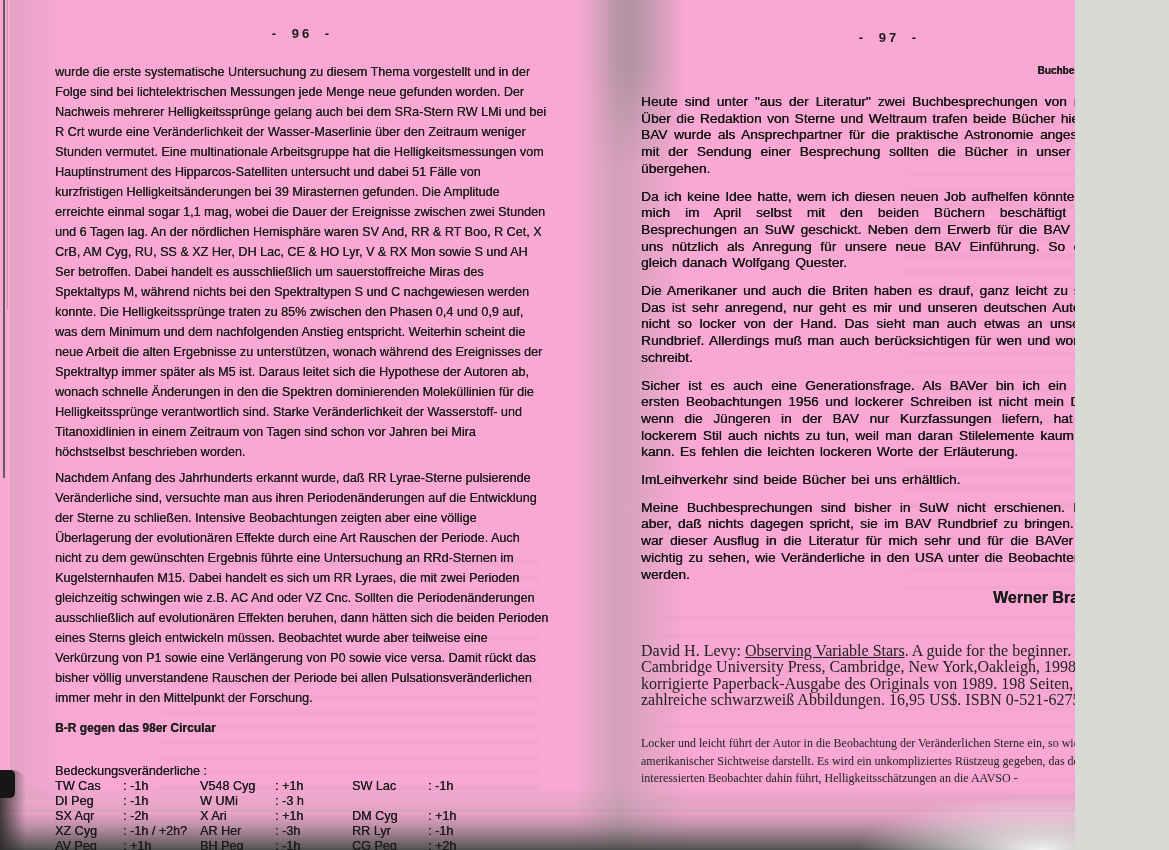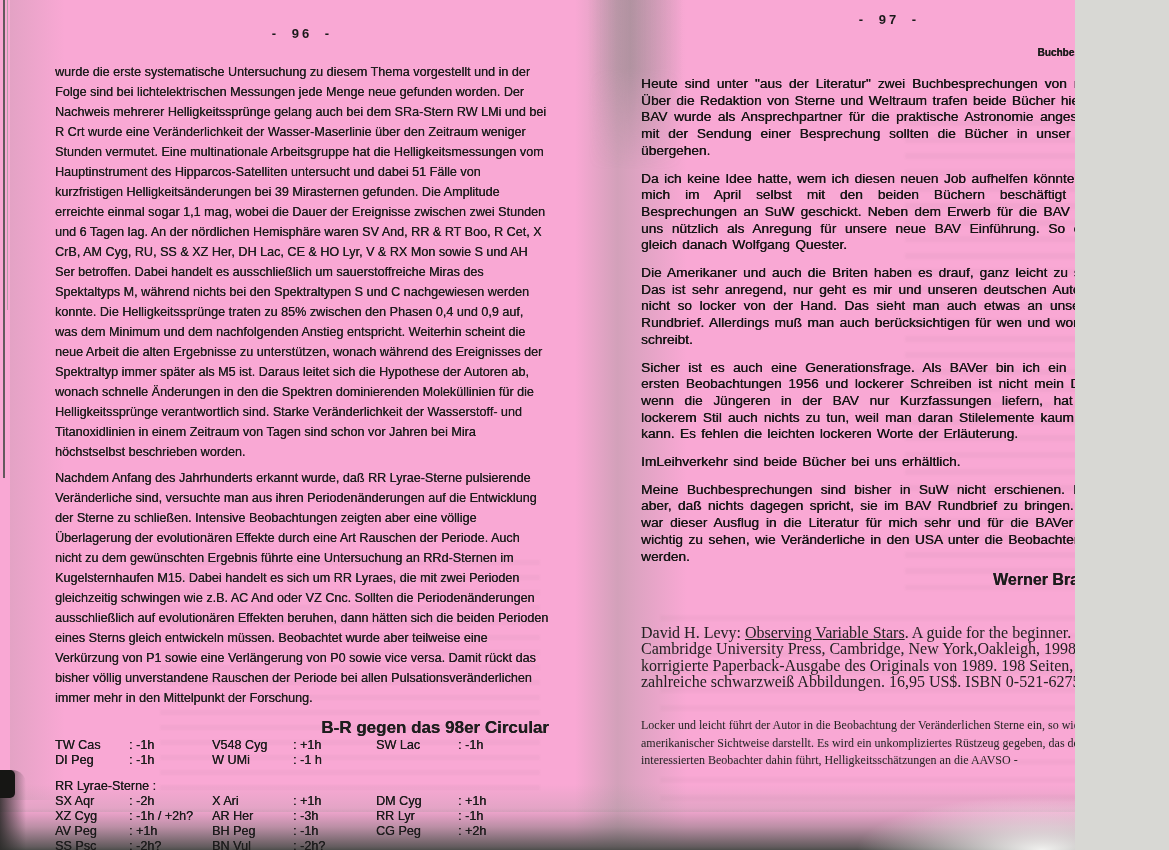--- a/index.html
+++ b/index.html
@@ -40,31 +40,31 @@
               background-image:repeating-linear-gradient(180deg, rgba(80,80,78,.06) 0px, rgba(80,80,78,.06) 6px, rgba(0,0,0,0) 6px, rgba(0,0,0,0) 18px); }
   .ghost.g3 { left:160px; top:560px;  width:380px; height:235px;
               background-image:repeating-linear-gradient(180deg, rgba(80,80,78,.065) 0px, rgba(80,80,78,.065) 5px, rgba(0,0,0,0) 5px, rgba(0,0,0,0) 15px); }
 
   
   .page-left { position:absolute; left:55px; top:26px; width:494px; }
   .pagenum { text-align:center; font-size:13px; font-weight:bold; letter-spacing:3px; word-spacing:6px; color:#1a1a1a; }
   .lp-body { font-size:12.6px; line-height:20px; text-align:left; color:#1e1e1e; text-shadow:.2px 0 0 currentColor; }
   .lp-body p { margin:0; }
   .lp-para1 { margin-top:21px !important; margin-bottom:6px !important; }
-  .lp-table-title { text-align:right; font-weight:bold; font-size:17px; margin-top:10px !important; }
+  .lp-table-title { text-align:left; font-weight:bold; font-size:12px; margin-top:10px !important; }
   .tbl { font-size:12.6px; line-height:15px; text-shadow:.2px 0 0 currentColor; }
   .tbl .grp-label { margin:0; }
   .grp1-label { margin-top:26px !important; }
   .grp2-label { margin-top:11px !important; }
-  .trow { display:grid; grid-template-columns:68px 77px 75px 77px 76px 1fr;gap:6px; }
+  .trow { display:grid; grid-template-columns:68px 77px 75px 77px 76px 1fr; }
   .trow span { white-space:nowrap; }
   .lp-sign { margin:0; padding-left:300px; font-size:12.6px; text-shadow:.2px 0 0 currentColor; }
 
   
-  .page-right { position:absolute; left:641px; top:12px; width:496px; }
+  .page-right { position:absolute; left:641px; top:30px; width:496px; }
   .rp-heading { text-align:right; font-weight:bold; font-size:10px; margin:20px 0 12px 0; text-shadow:.3px 0 0 currentColor; }
   .rp-body p.rp-para { margin:11px 0 0 0; font-size:13.7px; line-height:16.7px; text-align:justify;
                        color:#151515; text-shadow:.35px 0 0 currentColor; word-spacing:1.5px; }
   .rp-body p.rp-para:first-of-type { margin-top:18px; }
   .rp-sign { margin:6px 0 4px 0; padding-left:352px; font-size:16px; font-weight:bold; text-shadow:.3px 0 0 currentColor; }
   .citation { margin:36px 0 0 0; width:472px; font-family:"Liberation Serif", serif; font-size:16px; line-height:16.2px; color:#222; }
   .citation .book-title { text-decoration:underline; }
   .review { margin:27px 0 0 0; width:506px; font-family:"Liberation Serif", serif; font-size:12px; line-height:17.5px; color:#242424; }
 </style>
 </head>
@@ -89,38 +89,38 @@
   <div class="page-left">
     <div class="pagenum">- 96 -</div>
 
     <div class="lp-body">
       <p class="lp-para1">wurde die erste systematische Untersuchung zu diesem Thema vorgestellt und in der Folge sind bei lichtelektrischen Messungen jede Menge neue gefunden worden. Der Nachweis mehrerer Helligkeitssprünge gelang auch bei dem SRa-Stern RW LMi und bei R Crt wurde eine Veränderlichkeit der Wasser-Maserlinie über den Zeitraum weniger Stunden vermutet. Eine multinationale Arbeitsgruppe hat die Helligkeits­messungen vom Hauptinstrument des Hipparcos-Satelliten untersucht und dabei 51 Fälle von kurzfristigen Helligkeitsänderungen bei 39 Mirasternen gefunden. Die Amplitude erreichte einmal sogar 1,1 mag, wobei die Dauer der Ereignisse zwischen zwei Stunden und 6 Tagen lag. An der nördlichen Hemisphäre waren SV And, RR &amp; RT Boo, R Cet, X CrB, AM Cyg, RU, SS &amp; XZ Her, DH Lac, CE &amp; HO Lyr, V &amp; RX Mon sowie S und AH Ser betroffen. Dabei handelt es ausschließlich um sauerstoffreiche Miras des Spektaltyps M, während nichts bei den Spektraltypen S und C nachge­wiesen werden konnte. Die Helligkeitssprünge traten zu 85% zwischen den Phasen 0,4 und 0,9 auf, was dem Minimum und dem nachfolgenden Anstieg entspricht. Weiterhin scheint die neue Arbeit die alten Ergebnisse zu unterstützen, wonach während des Ereignisses der Spektraltyp immer später als M5 ist. Daraus leitet sich die Hypothese der Autoren ab, wonach schnelle Änderungen in den die Spektren dominierenden Moleküllinien für die Helligkeitssprünge verantwortlich sind. Starke Veränderlichkeit der Wasserstoff- und Titanoxidlinien in einem Zeitraum von Tagen sind schon vor Jahren bei Mira höchstselbst beschrieben worden.</p>
       <p>Nachdem Anfang des Jahrhunderts erkannt wurde, daß RR Lyrae-Sterne pulsierende Veränderliche sind, versuchte man aus ihren Periodenänderungen auf die Entwicklung der Sterne zu schließen. Intensive Beobachtungen zeigten aber eine völlige Überlagerung der evolutionären Effekte durch eine Art Rauschen der Periode. Auch nicht zu dem gewünschten Ergebnis führte eine Untersuchung an RRd-Sternen im Kugelsternhaufen M15. Dabei handelt es sich um RR Lyraes, die mit zwei Perioden gleichzeitig schwingen wie z.B. AC And oder VZ Cnc. Sollten die Periodenänderungen ausschließlich auf evolutionären Effekten beruhen, dann hätten sich die beiden Perioden eines Sterns gleich entwickeln müssen. Beobachtet wurde aber teilweise eine Verkürzung von P1 sowie eine Verlängerung von P0 sowie vice versa. Damit rückt das bisher völlig unverstandene Rauschen der Periode bei allen Pulsations­veränderlichen immer mehr in den Mittelpunkt der Forschung.</p>
       <p class="lp-table-title">B-R gegen das 98er Circular</p>
     </div>
 
     <div class="tbl">
+      <p class="grp-label grp1-label">Bedeckungsveränderliche :</p>
       <div class="trow">
         <span>TW Cas</span>
         <span>: -1h</span>
         <span>V548 Cyg</span>
         <span>: +1h</span>
         <span>SW Lac</span>
         <span>: -1h</span>
       </div>
       <div class="trow">
         <span>DI Peg</span>
         <span>: -1h</span>
         <span>W UMi</span>
-        <span>: -1 h</span>
+        <span>: -3 h</span>
         <span></span>
         <span></span>
       </div>
 
-      <p class="grp-label grp2-label">RR Lyrae-Sterne :</p>
       <div class="trow">
         <span>SX Aqr</span>
         <span>: -2h</span>
         <span>X Ari</span>
         <span>: +1h</span>
         <span>DM Cyg</span>
         <span>: +1h</span>
       </div>
       <div class="trow">
         <span>XZ Cyg</span>

